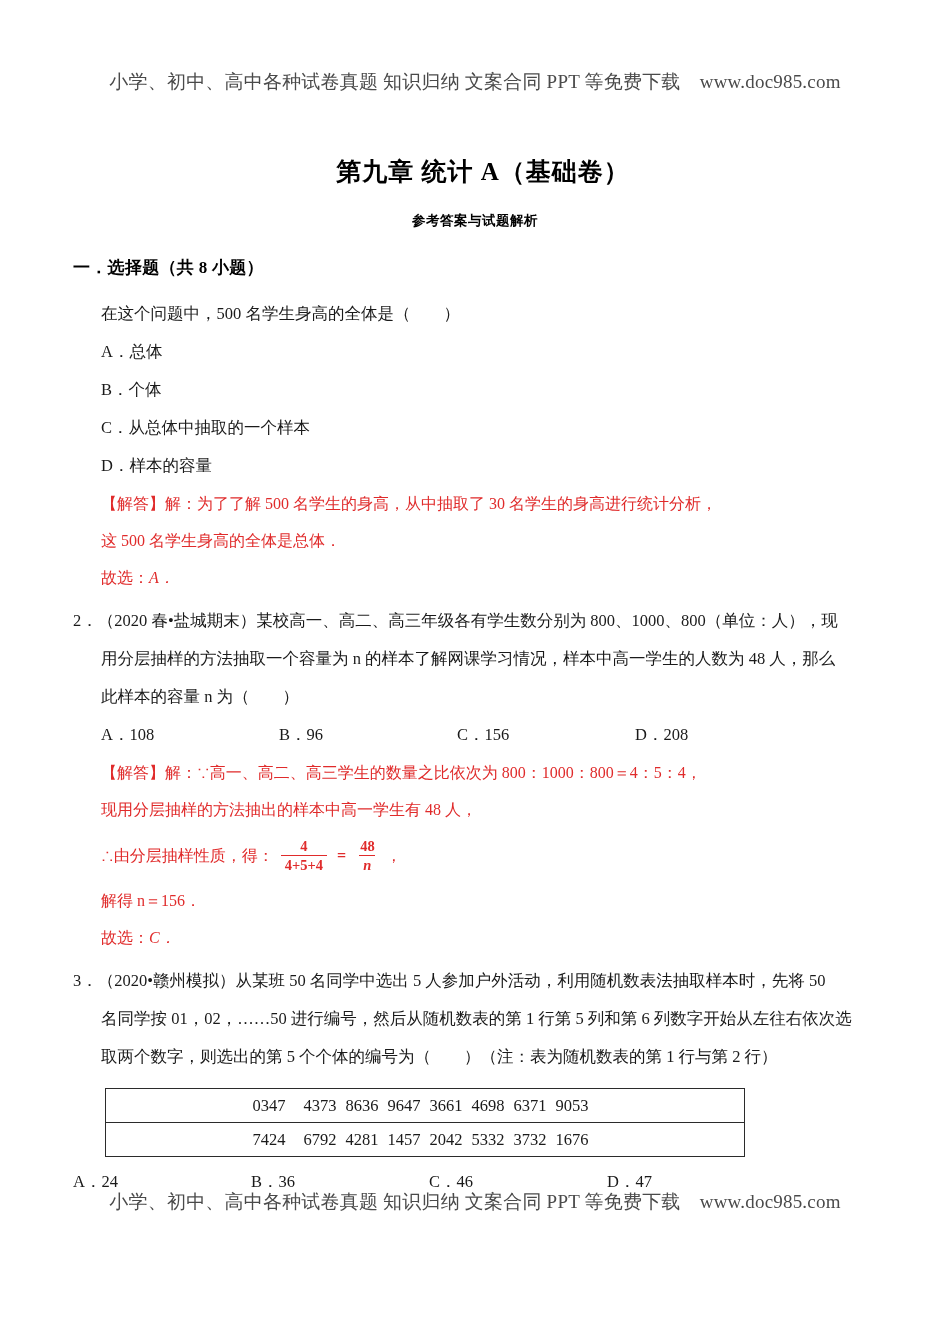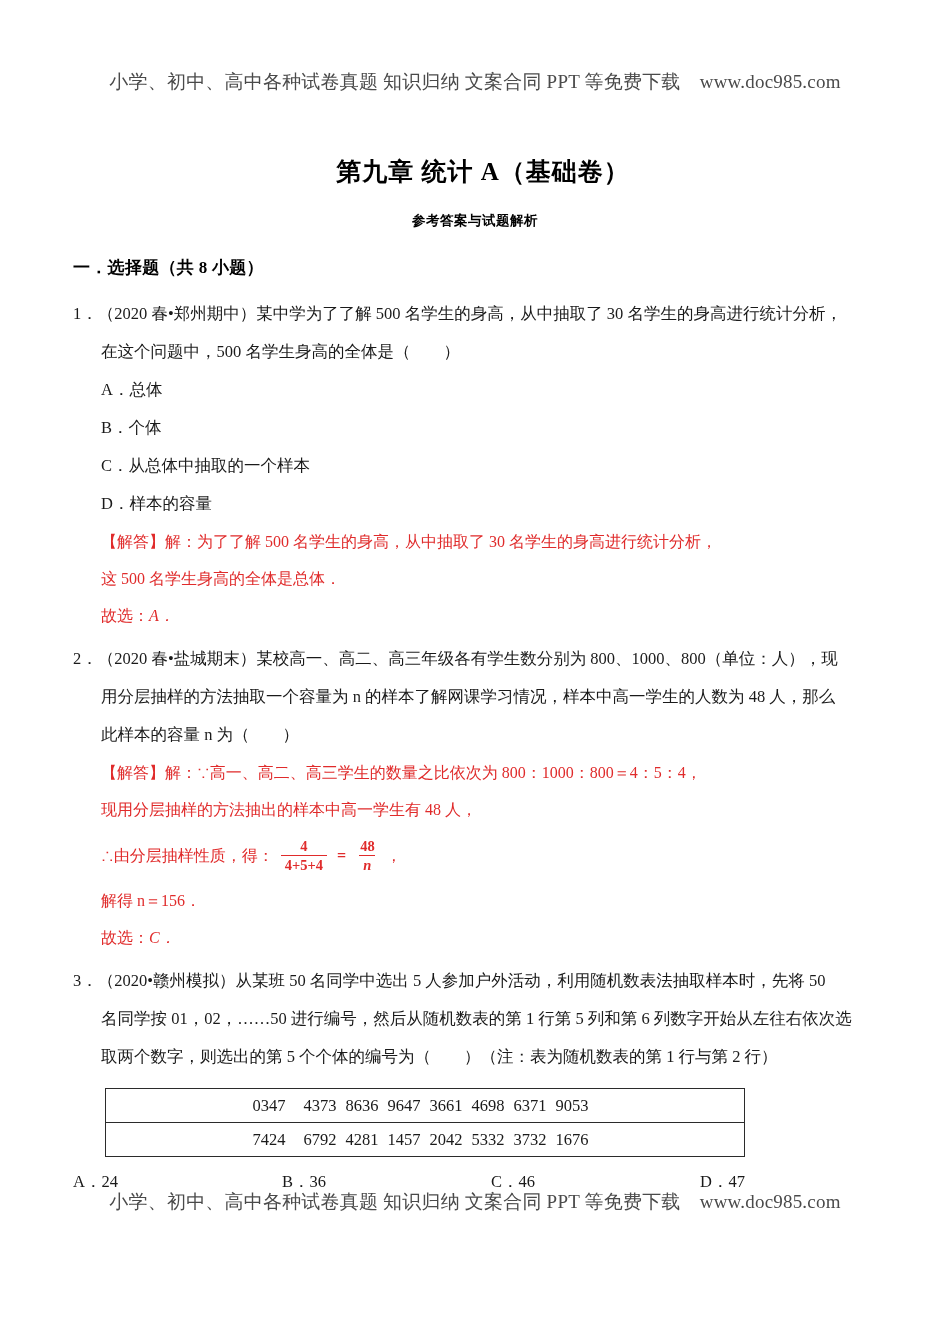--- a/index.html
+++ b/index.html
@@ -174,40 +174,45 @@
 
   <div class="doc-title">第九章 统计 A（基础卷）</div>
 
   <div class="doc-subtitle">参考答案与试题解析</div>
 
   <div class="content">
 
     <div class="section-head">一．选择题（共 8 小题）</div>
 
     <div class="qblock">
-      <div class="qline first"><span>1．</span><span>（2020 春•郑州期中）某中学为了了解 500 名学生的身高，从中抽取了 30 名学生的身高进行统计分析，</span></div>
       <div class="qline cont">在这个问题中，500 名学生身高的全体是（　　）</div>
 
       <div class="choices-stacked">
         <div class="choice">A．总体</div>
         <div class="choice">B．个体</div>
         <div class="choice">C．从总体中抽取的一个样本</div>
         <div class="choice">D．样本的容量</div>
       </div>
 
       <div class="ans indent">【解答】解：为了了解 500 名学生的身高，从中抽取了 30 名学生的身高进行统计分析，</div>
       <div class="ans indent">这 500 名学生身高的全体是总体．</div>
       <div class="ans indent"><span>故选：</span><span class="ital">A．</span></div>
     </div>
 
     <div class="qblock" style="margin-top:6px;">
       <div class="qline first"><span>2．</span><span>（2020 春•盐城期末）某校高一、高二、高三年级各有学生数分别为 800、1000、800（单位：人），现</span></div>
       <div class="qline cont">用分层抽样的方法抽取一个容量为 n 的样本了解网课学习情况，样本中高一学生的人数为 48 人，那么</div>
       <div class="qline cont">此样本的容量 n 为（　　）</div>
 
+      <div class="choices-row">
+        <div class="choice">A．108</div>
+        <div class="choice">B．96</div>
+        <div class="choice">C．156</div>
+        <div class="choice">D．208</div>
+      </div>
 
       <div class="ans indent">【解答】解：∵高一、高二、高三学生的数量之比依次为 800：1000：800＝4：5：4，</div>
       <div class="ans indent">现用分层抽样的方法抽出的样本中高一学生有 48 人，</div>
 
       <div class="eqline">
         <span class="txt">∴由分层抽样性质，得：</span>
         <span class="frac">
           <span class="num">4</span>
           <span class="den">4+5+4</span>
         </span>
@@ -232,21 +237,21 @@
         <tbody>
           <tr>
             <td><span class="firstnum">0347</span><span class="rest nowrap"><span>4373</span><span>8636</span><span>9647</span><span>3661</span><span>4698</span><span>6371</span><span>9053</span></span></td>
           </tr>
           <tr>
             <td><span class="firstnum">7424</span><span class="rest nowrap"><span>6792</span><span>4281</span><span>1457</span><span>2042</span><span>5332</span><span>3732</span><span>1676</span></span></td>
           </tr>
         </tbody>
       </table>
 
-      <div class="choices-row" style="padding-left:0;justify-content:space-between;">
+      <div class="choices-row" style="padding-left:0;">
         <div class="choice">A．24</div>
         <div class="choice">B．36</div>
         <div class="choice">C．46</div>
         <div class="choice">D．47</div>
       </div>
     </div>
 
   </div>
 
   <div class="watermark watermark-bottom">小学、初中、高中各种试卷真题 知识归纳 文案合同 PPT 等免费下载　www.doc985.com</div>

